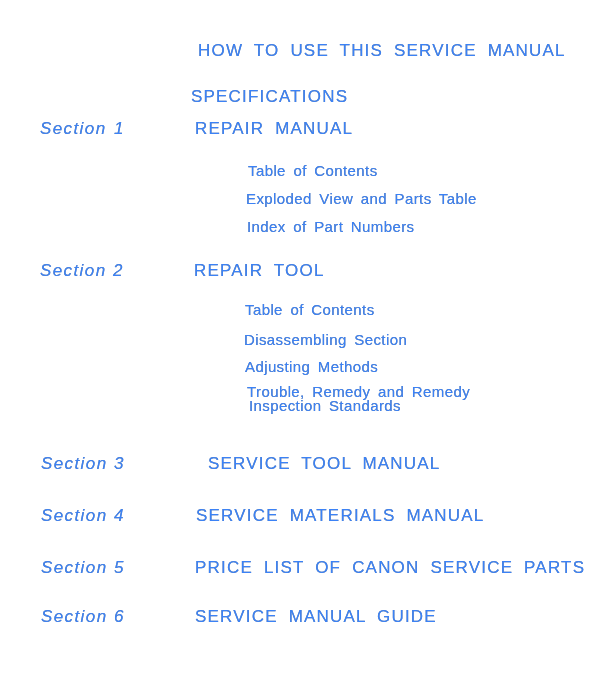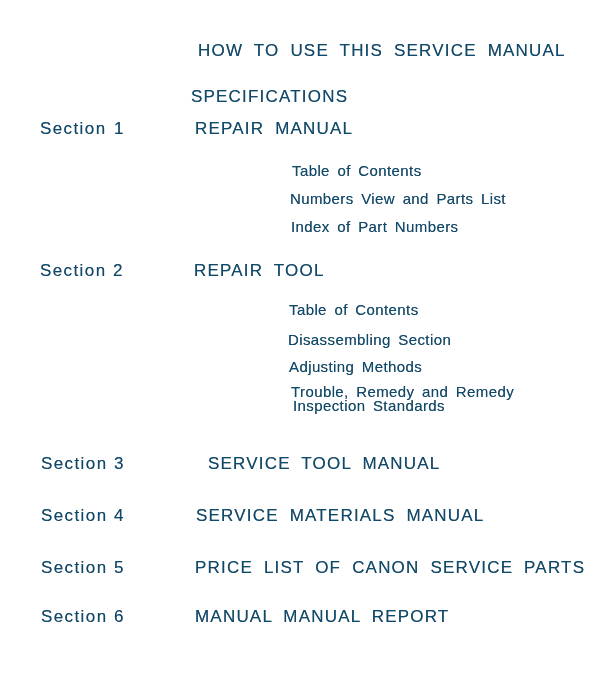--- a/index.html
+++ b/index.html
@@ -3,64 +3,64 @@
 <meta charset="utf-8">
 <style>
   html, body { margin: 0; padding: 0; background: #ffffff; }
   .page {
     position: relative;
     width: 614px;
     height: 675px;
     background: #fefefee0;
     background-color: #fff;
     font-family: "Liberation Sans", "DejaVu Sans", sans-serif;
-    color: #0c4a6e;
+    color: #3b82f6;
     overflow: hidden;
   }
   .line {
     position: absolute;
     white-space: nowrap;
     line-height: 1.1;
     text-shadow: 0 0 0.5px rgba(25,25,25,0.55); 
   }
   
   .caps {
     font-size: 17px;
     letter-spacing: 1.2px;
     word-spacing: 5px;
     font-weight: 400;
   }
   
   .label {
     font-size: 17px;
     letter-spacing: 1.4px;
     font-weight: 400;
+    font-style: italic;
   }
   
   .sub {
     font-size: 15px;
     letter-spacing: 0.4px;
     word-spacing: 3px;
     font-weight: 400;
-    margin-left: 44px;
   }
 </style>
 </head>
 <body>
 
 <div class="page">
 
   <div class="line caps" style="left:198px; top:42px">HOW TO USE THIS SERVICE MANUAL</div>
   <div class="line caps" style="left:191px; top:88px">SPECIFICATIONS</div>
 
   <div class="line label" style="left:40px;  top:120px">Section</div>
   <div class="line label" style="left:114px; top:120px">1</div>
   <div class="line caps" style="left:195px; top:120px">REPAIR MANUAL</div>
   <div class="line sub" style="left:248px; top:163px">Table of Contents</div>
-  <div class="line sub" style="left:246px; top:191px">Numbers View and Parts List</div>
+  <div class="line sub" style="left:246px; top:191px">Exploded View and Parts Table</div>
   <div class="line sub" style="left:247px; top:219px">Index of Part Numbers</div>
 
   <div class="line label" style="left:40px;  top:262px">Section</div>
   <div class="line label" style="left:113px; top:262px">2</div>
   <div class="line caps" style="left:194px; top:262px">REPAIR TOOL</div>
   <div class="line sub" style="left:245px; top:302px">Table of Contents</div>
   <div class="line sub" style="left:244px; top:332px">Disassembling Section</div>
   <div class="line sub" style="left:245px; top:359px">Adjusting Methods</div>
   <div class="line sub" style="left:247px; top:384px">Trouble, Remedy and Remedy</div>
   <div class="line sub" style="left:249px; top:398px">Inspection Standards</div>
@@ -72,15 +72,15 @@
   <div class="line label" style="left:41px;  top:507px">Section</div>
   <div class="line label" style="left:114px; top:507px">4</div>
   <div class="line caps" style="left:196px; top:507px">SERVICE MATERIALS MANUAL</div>
 
   <div class="line label" style="left:41px;  top:559px">Section</div>
   <div class="line label" style="left:114px; top:559px">5</div>
   <div class="line caps" style="left:195px; top:559px">PRICE LIST OF CANON SERVICE PARTS</div>
 
   <div class="line label" style="left:41px;  top:608px">Section</div>
   <div class="line label" style="left:114px; top:608px">6</div>
-  <div class="line caps" style="left:195px; top:608px">MANUAL MANUAL REPORT</div>
+  <div class="line caps" style="left:195px; top:608px">SERVICE MANUAL GUIDE</div>
 
 </div>
 
 </body></html>

